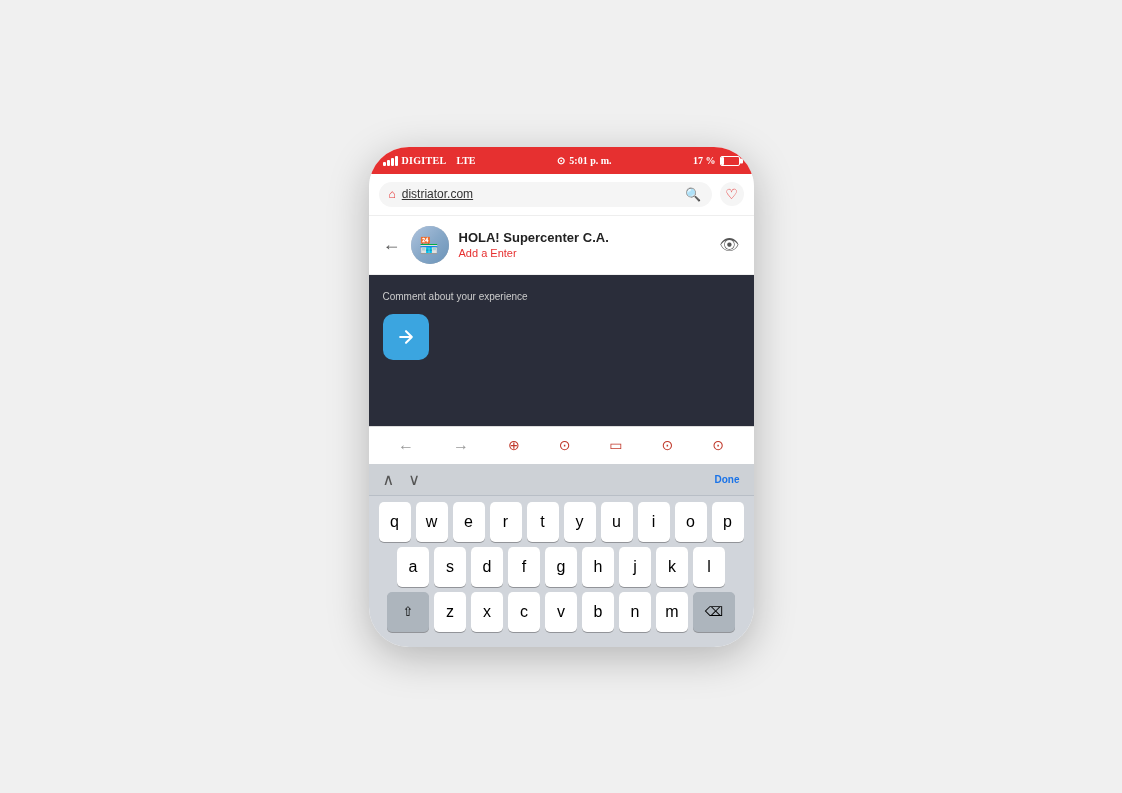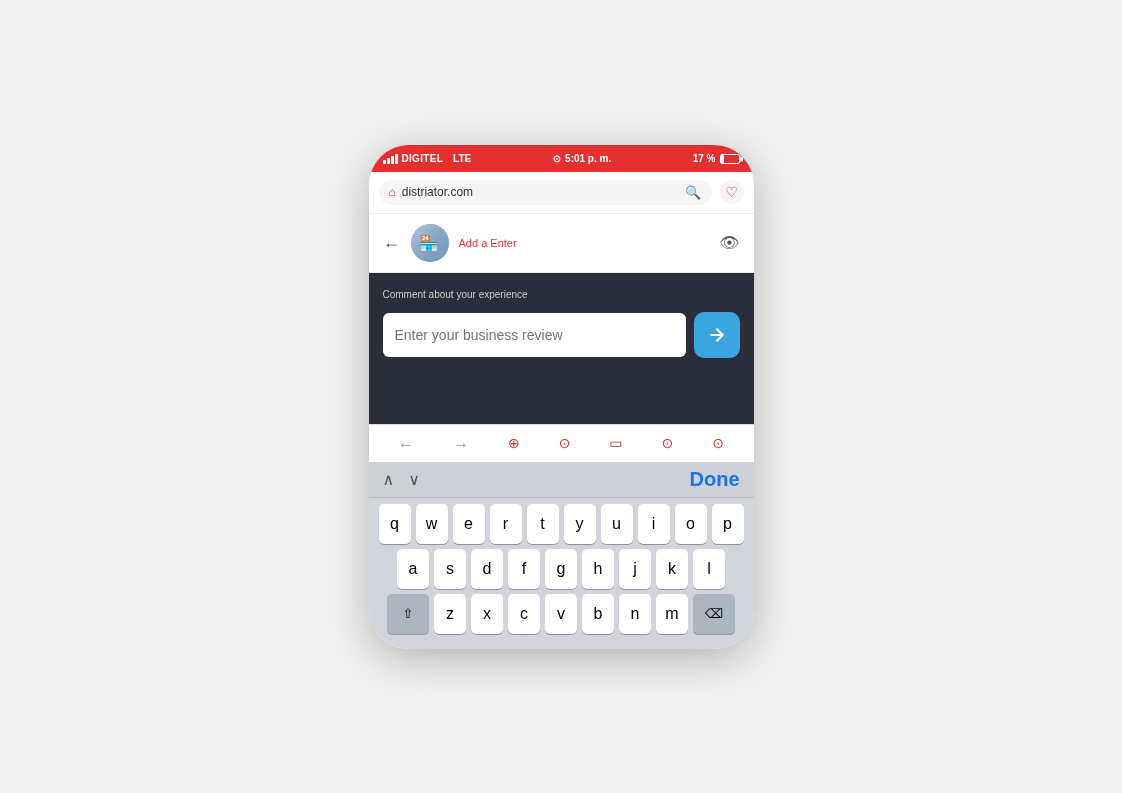--- a/index.html
+++ b/index.html
@@ -23,20 +23,21 @@
     }
 
     
     .status-bar {
       background: #e63030;
       display: flex;
       justify-content: space-between;
       align-items: center;
       padding: 6px 14px;
       height: 27px;
+      font-family: Liberation Serif, serif;
     }
     .status-left {
       display: flex;
       align-items: center;
       gap: 4px;
     }
     .signal-bars {
       display: flex;
       align-items: flex-end;
       gap: 1px;
@@ -116,20 +117,21 @@
       border-radius: 18px;
       display: flex;
       align-items: center;
       padding: 5px 10px;
       gap: 6px;
     }
     .url-text {
       font-size: 12px;
       color: #333;
       flex: 1;
+      text-decoration: underline;
     }
     .browser-icon {
       width: 24px;
       height: 24px;
       border-radius: 50%;
       background: #f5f5f5;
       display: flex;
       align-items: center;
       justify-content: center;
       cursor: pointer;
@@ -279,21 +281,21 @@
     }
     .toolbar-nav-btn {
       color: #555;
       font-size: 16px;
       cursor: pointer;
       background: none;
       border: none;
     }
     .done-btn {
       color: #1a73e8;
-      font-size: 20px;
+      font-size: 10px;
       font-weight: 600;
       cursor: pointer;
       background: none;
       border: none;
     }
 
     .keyboard-keys {
       padding: 6px 3px 4px;
       background: #d1d5db;
     }
@@ -374,29 +376,29 @@
     </div>
     <div class="browser-icon" style="color:#e63030;font-size:14px;">♡</div>
   </div>
 
   <div class="page-header">
     <span class="back-btn">←</span>
     <div class="business-avatar">
       <div class="avatar-inner"></div>
     </div>
     <div class="business-info">
+      <div class="business-name">HOLA! Supercenter C.A.</div>
       <div class="business-subtitle">Add a Enter</div>
     </div>
     <span class="eye-icon">👁</span>
   </div>
 
   <div class="review-section">
     <div class="review-label">Comment about your experience</div>
     <div class="review-input-row">
-      <input type="text" class="review-input" placeholder="Enter your business review" style="">
       <button class="submit-btn">
         <svg width="20" height="20" viewBox="0 0 24 24">
           <path d="M5 12h14M12 5l7 7-7 7" stroke="#fff" stroke-width="2.5" stroke-linecap="round" stroke-linejoin="round" fill="none"></path>
         </svg>
       </button>
     </div>
   </div>
 
   <div class="dark-area"></div>
 

